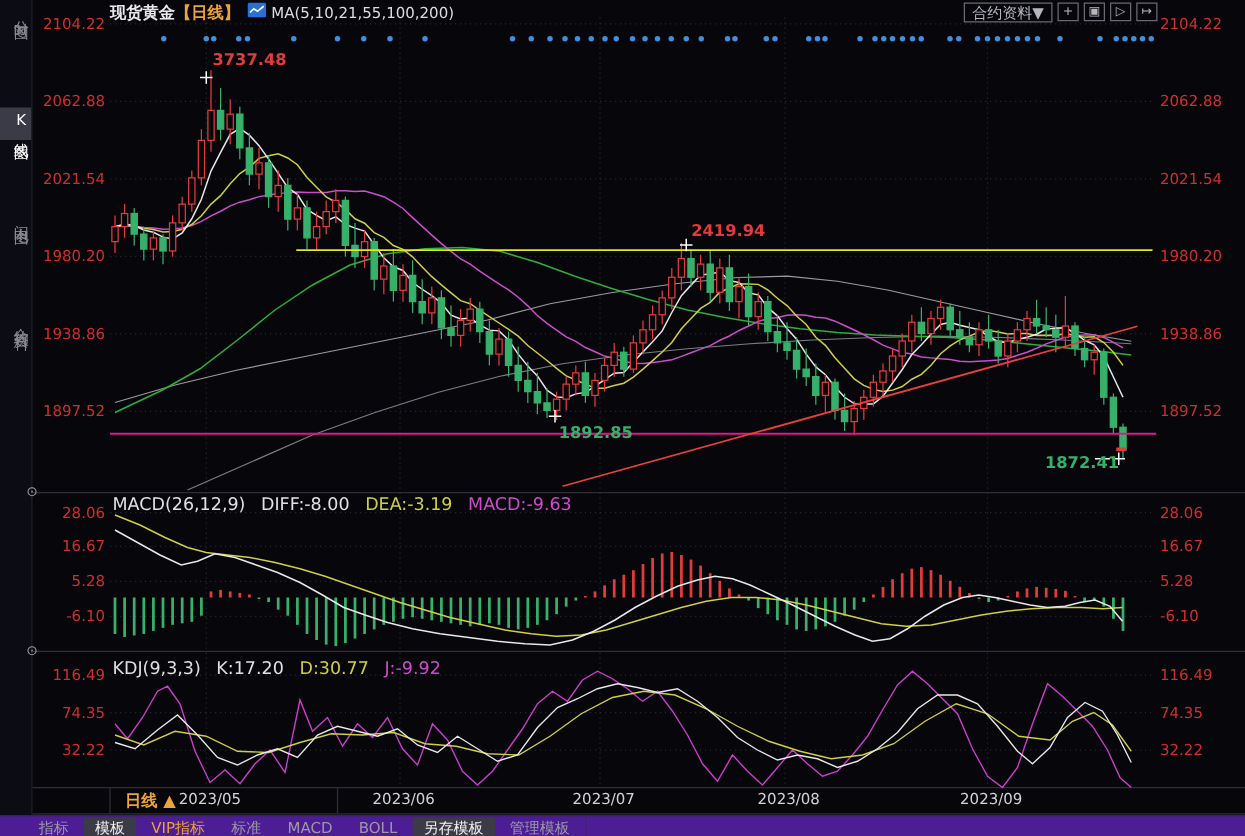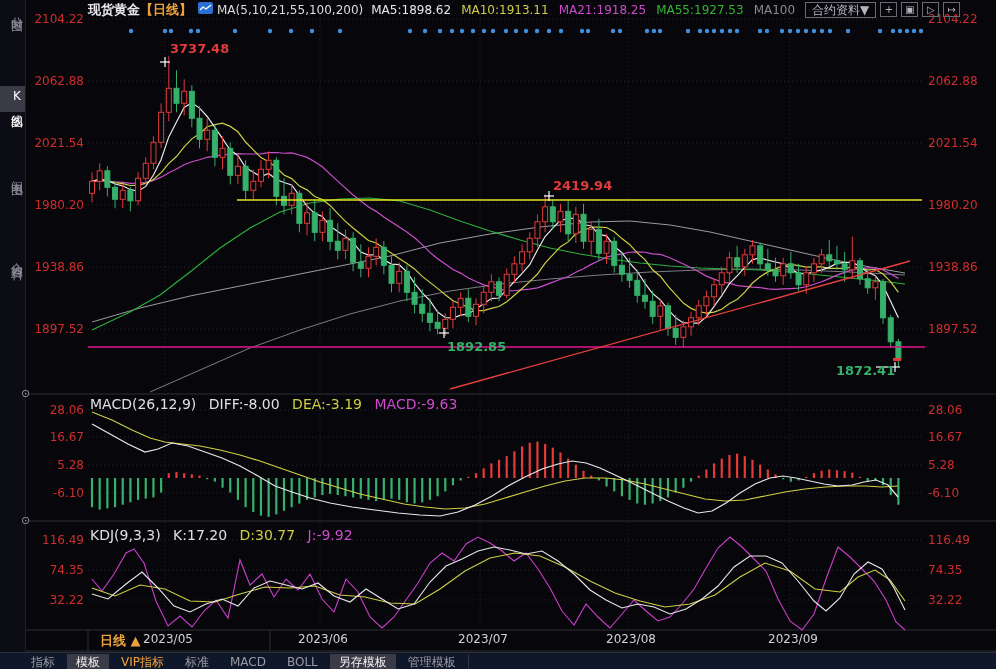--- a/index.html
+++ b/index.html
@@ -30,21 +30,21 @@
   
   .phdr{position:absolute;left:90px;font-size:14px;white-space:nowrap;z-index:6;}
   .phdr span{margin-right:8px;}
   .c-w{color:#e0e0e0;} .c-y{color:#cfcf45;} .c-m{color:#cc4ccc;}
   
   .ann{position:absolute;font-size:13px;font-weight:bold;z-index:6;}
   
   .mon{position:absolute;top:632px;width:70px;text-align:center;font-size:12px;color:#d2d2d6;z-index:6;}
   .period{position:absolute;left:100px;top:632px;font-size:13px;font-weight:bold;color:#eda33c;cursor:pointer;z-index:7;}
   
-  .bbar{position:absolute;left:0;top:652px;width:996px;height:17px;background:#0f172a;
+  .bbar{position:absolute;left:0;top:652px;width:996px;height:17px;background:#4c1d95;
         border-top:1px solid #2e2e38;display:flex;align-items:center;z-index:7;}
   .btab{font-size:12px;color:#9a9aa4;padding:0 9px;height:16px;line-height:16px;margin-right:3px;cursor:pointer;}
   .btab.sel{background:#3b3b47;color:#f2f2f2;}
   .btab.vip{color:#eda33c;}
   .btab:first-child{margin-left:22px;}
   .bdiv{width:1px;height:16px;background:#34343e;}
   .ptoggle{position:absolute;left:21px;font-size:11px;color:#9a9aa2;z-index:8;cursor:pointer;}
 </style>
 </head>
 <body>
@@ -493,21 +493,20 @@
   <div class="hdr">
     <span class="sym">现货黄金</span>
     <span class="per">【日线】</span>
     <span class="ind-ic">
       <svg width="15" height="12">
           <rect x="0" y="0" width="15" height="12" rx="2" fill="#2a6fd4"></rect>
       <polyline points="2,8 5,5 8,7 13,3" fill="none" stroke="#fff" stroke-width="1.3"></polyline>
         </svg>
     </span>
     <span class="malabel">MA(5,10,21,55,100,200)</span>
-    <span id="mavals"><span class="maval" style="color: rgb(232, 232, 232);">MA5:1898.62</span><span class="maval" style="color: rgb(207, 207, 69);">MA10:1913.11</span><span class="maval" style="color: rgb(204, 76, 204);">MA21:1918.25</span><span class="maval" style="color: rgb(53, 179, 53);">MA55:1927.53</span><span class="maval" style="color: rgb(138, 138, 138);">MA100</span></span>
     <span class="theme-btn">合约资料▼</span>
     <span id="toolics" style="display:flex;">
         <span class="tool-ic">+</span>
         <span class="tool-ic">▣</span>
         <span class="tool-ic">▷</span>
         <span class="tool-ic">↦</span>
       </span>
   </div>
 
   <div class="phdr" style="top:396px;">

